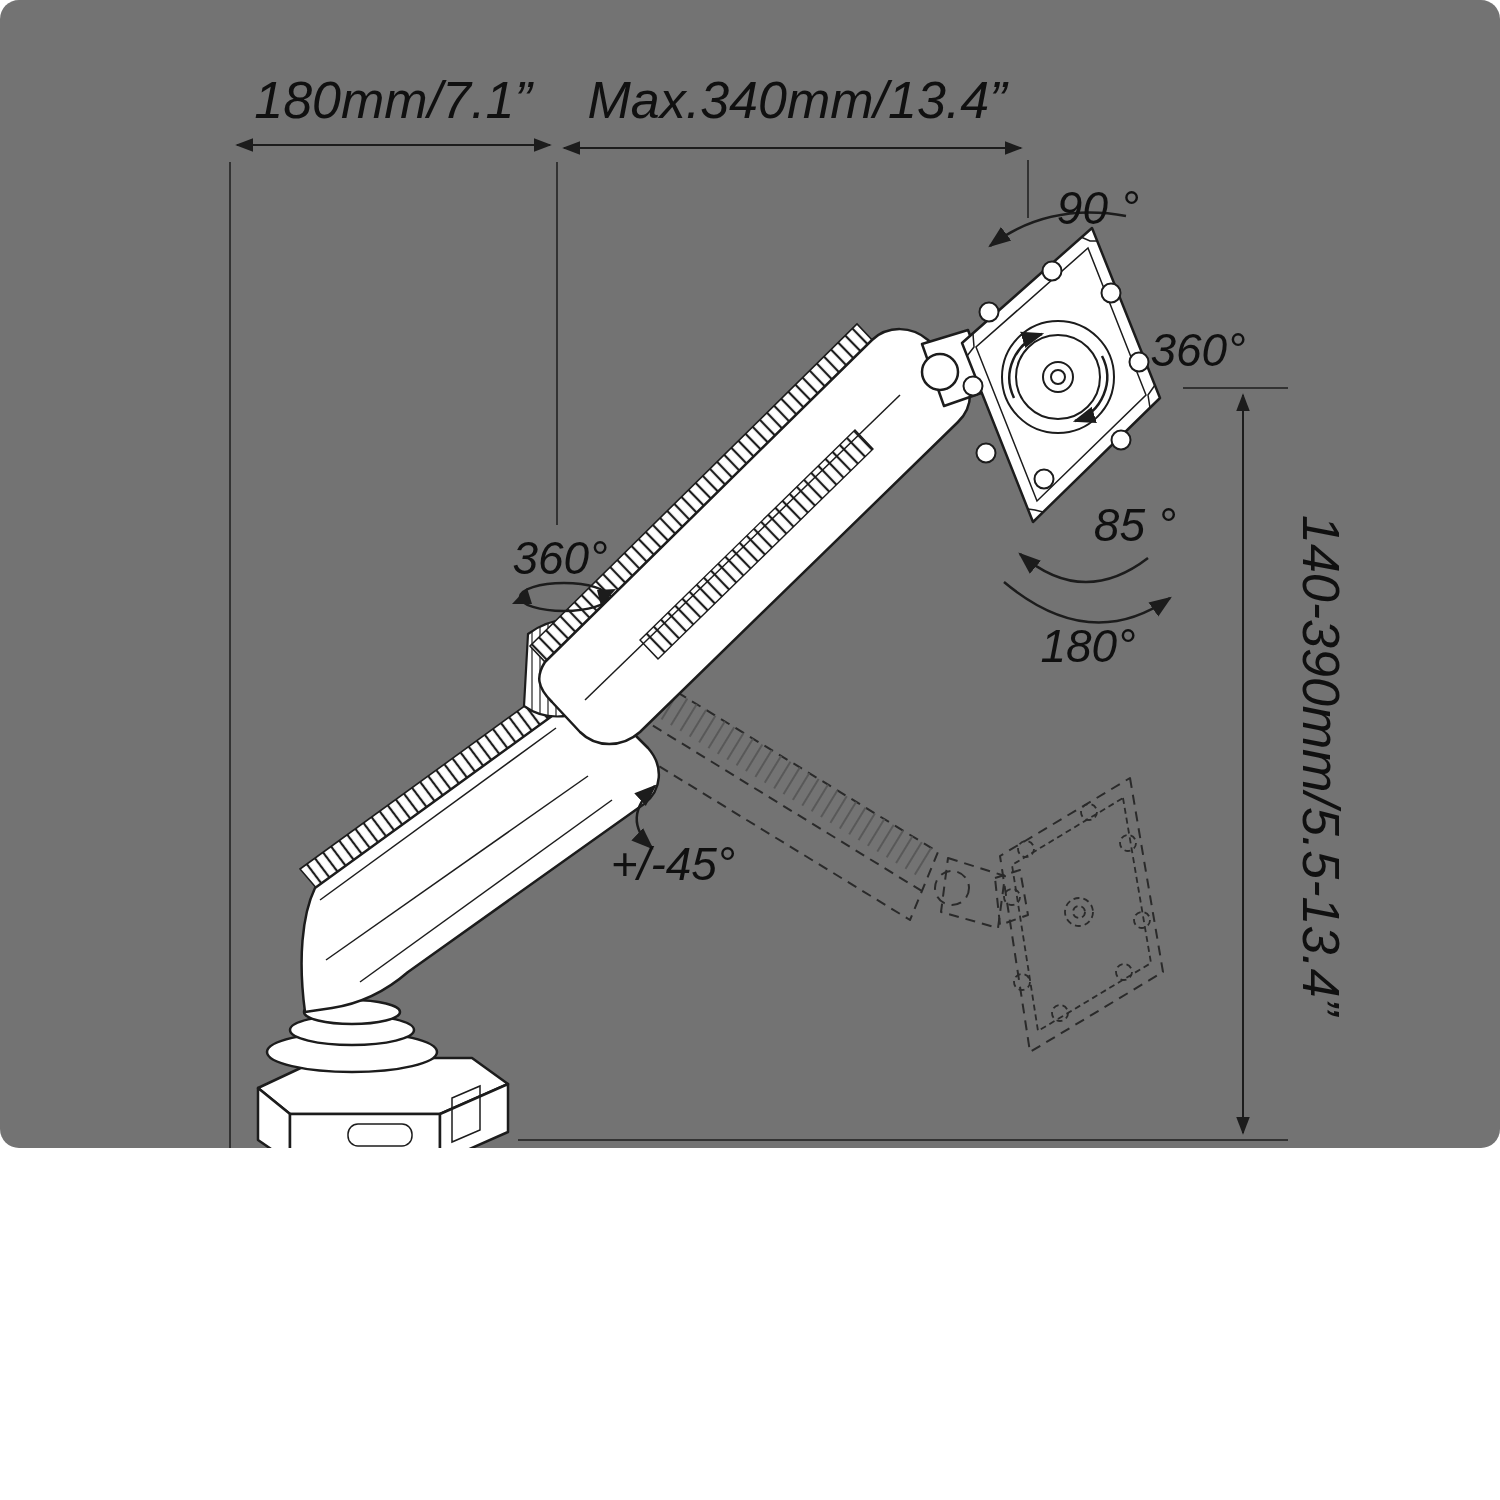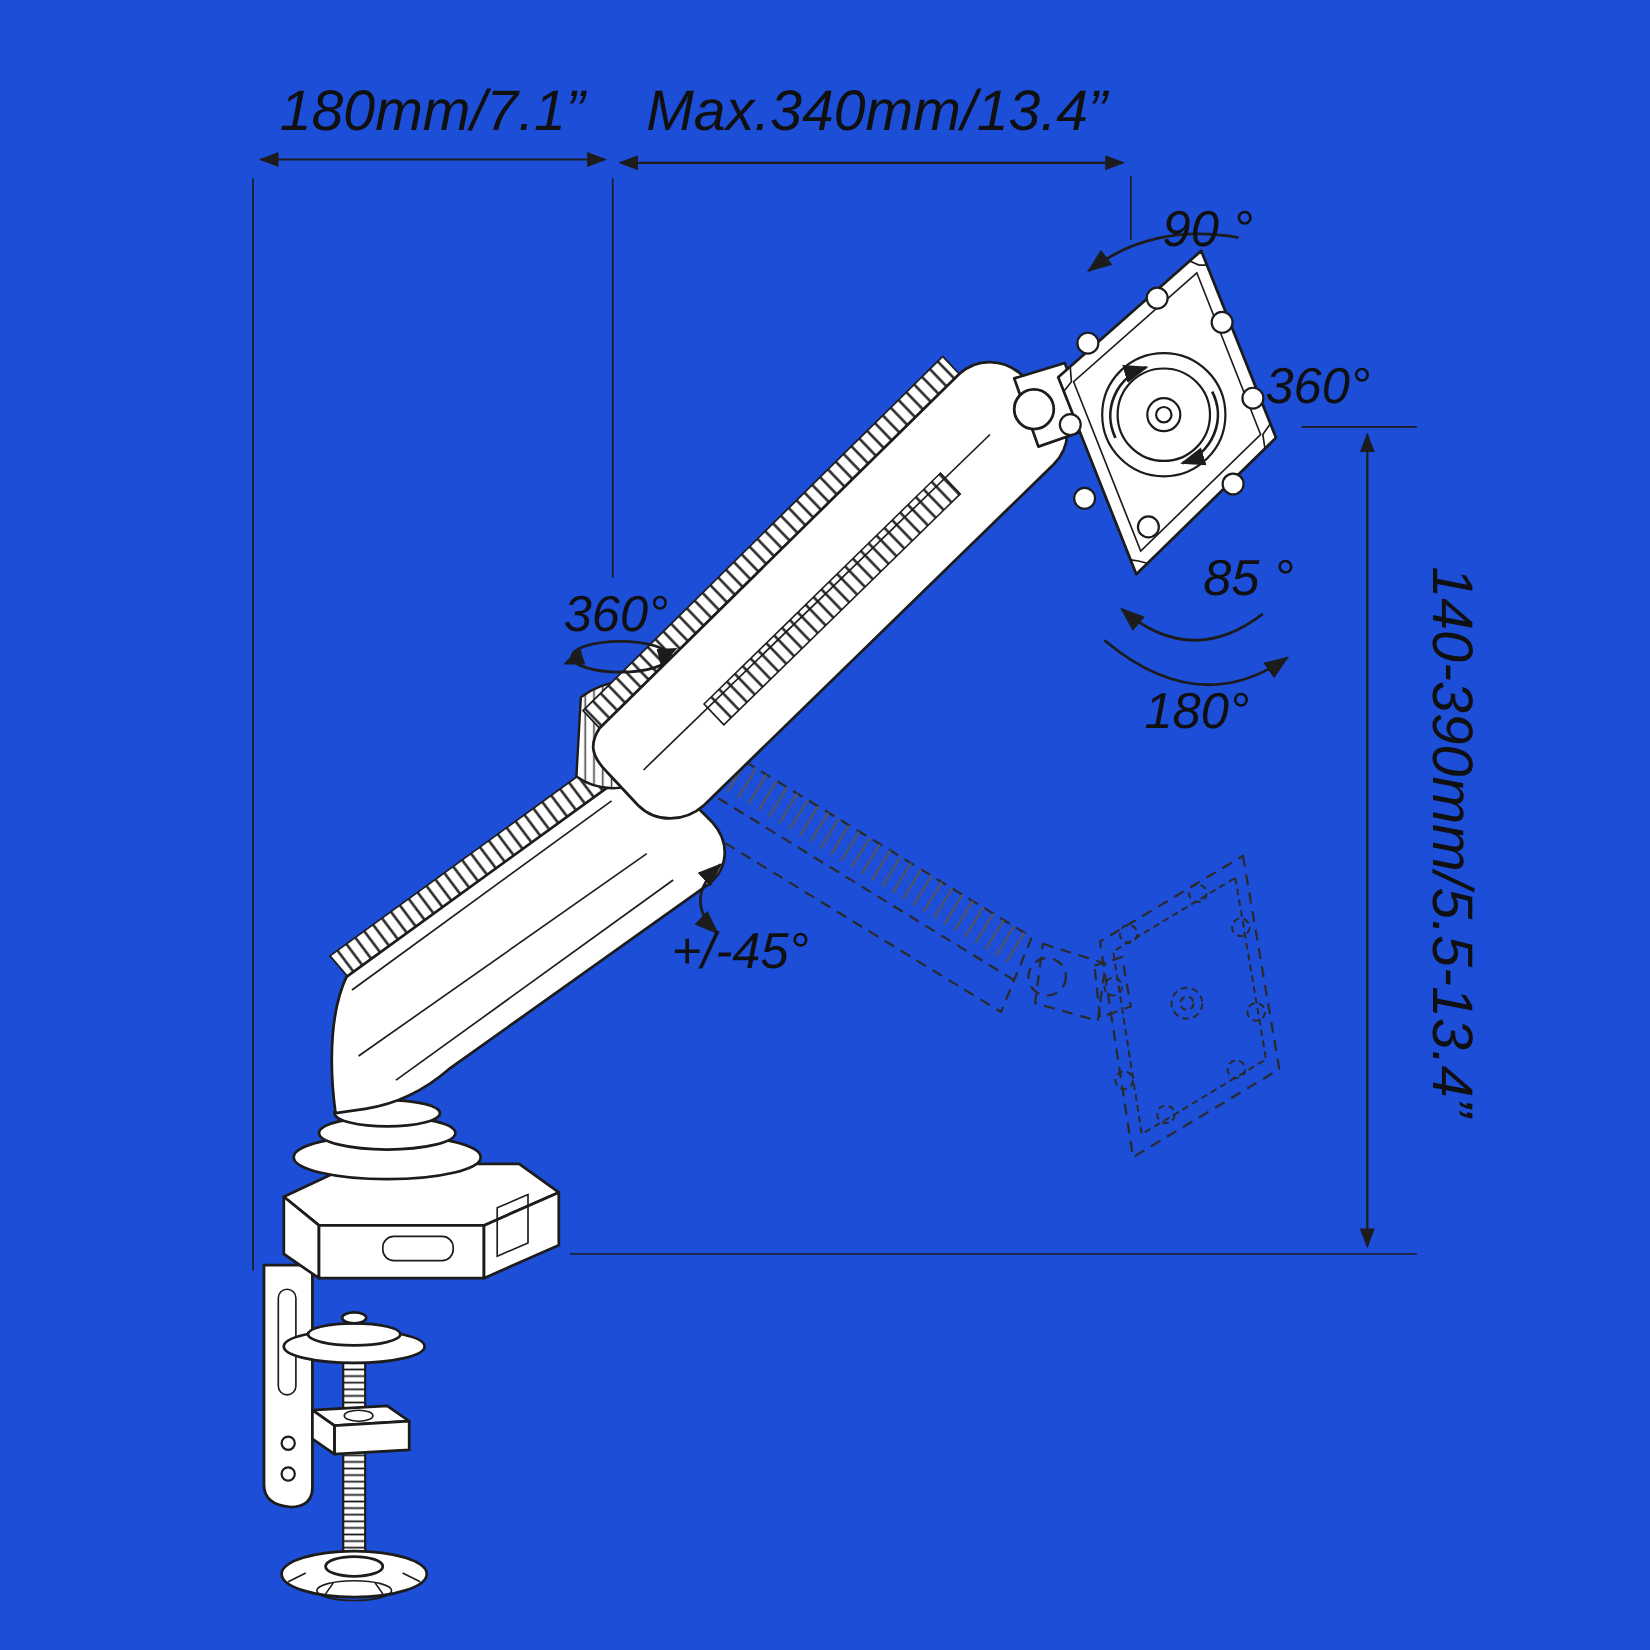--- a/index.html
+++ b/index.html
@@ -1,16 +1,16 @@
 <!DOCTYPE html>
 <html><head>
 <meta charset="utf-8">
 <style>
   html,body{margin:0;padding:0;background:#ffffff;}
-  .stage{width:1500px;height:1500px;background:#1d4ed8;position:relative;overflow:hidden;}
+  .stage{width:1500px;height:1148px;background:#737373;position:relative;overflow:hidden;border-radius:19px;}
   svg{display:block;}
   .outline{fill:#ffffff;stroke:#1c1c1c;stroke-width:2.5;stroke-linejoin:round;}
   .thin{stroke:#1c1c1c;stroke-width:1.5;fill:none;}
   .dim{stroke:#1c1c1c;stroke-width:2;fill:none;}
   .dashed{stroke:#2a2a2a;stroke-width:2;fill:none;stroke-dasharray:10 7;stroke-linejoin:round;}
   .hole{fill:#ffffff;stroke:#1c1c1c;stroke-width:2;}
   .gholes{fill:none;stroke:#2a2a2a;stroke-width:1.8;stroke-dasharray:6 4;}
   .arc{fill:none;stroke:#1c1c1c;stroke-width:2.5;}
   text{font-family:"Liberation Sans", sans-serif;font-style:italic;fill:#101010;}
   .dimlabel{font-size:52px;}

